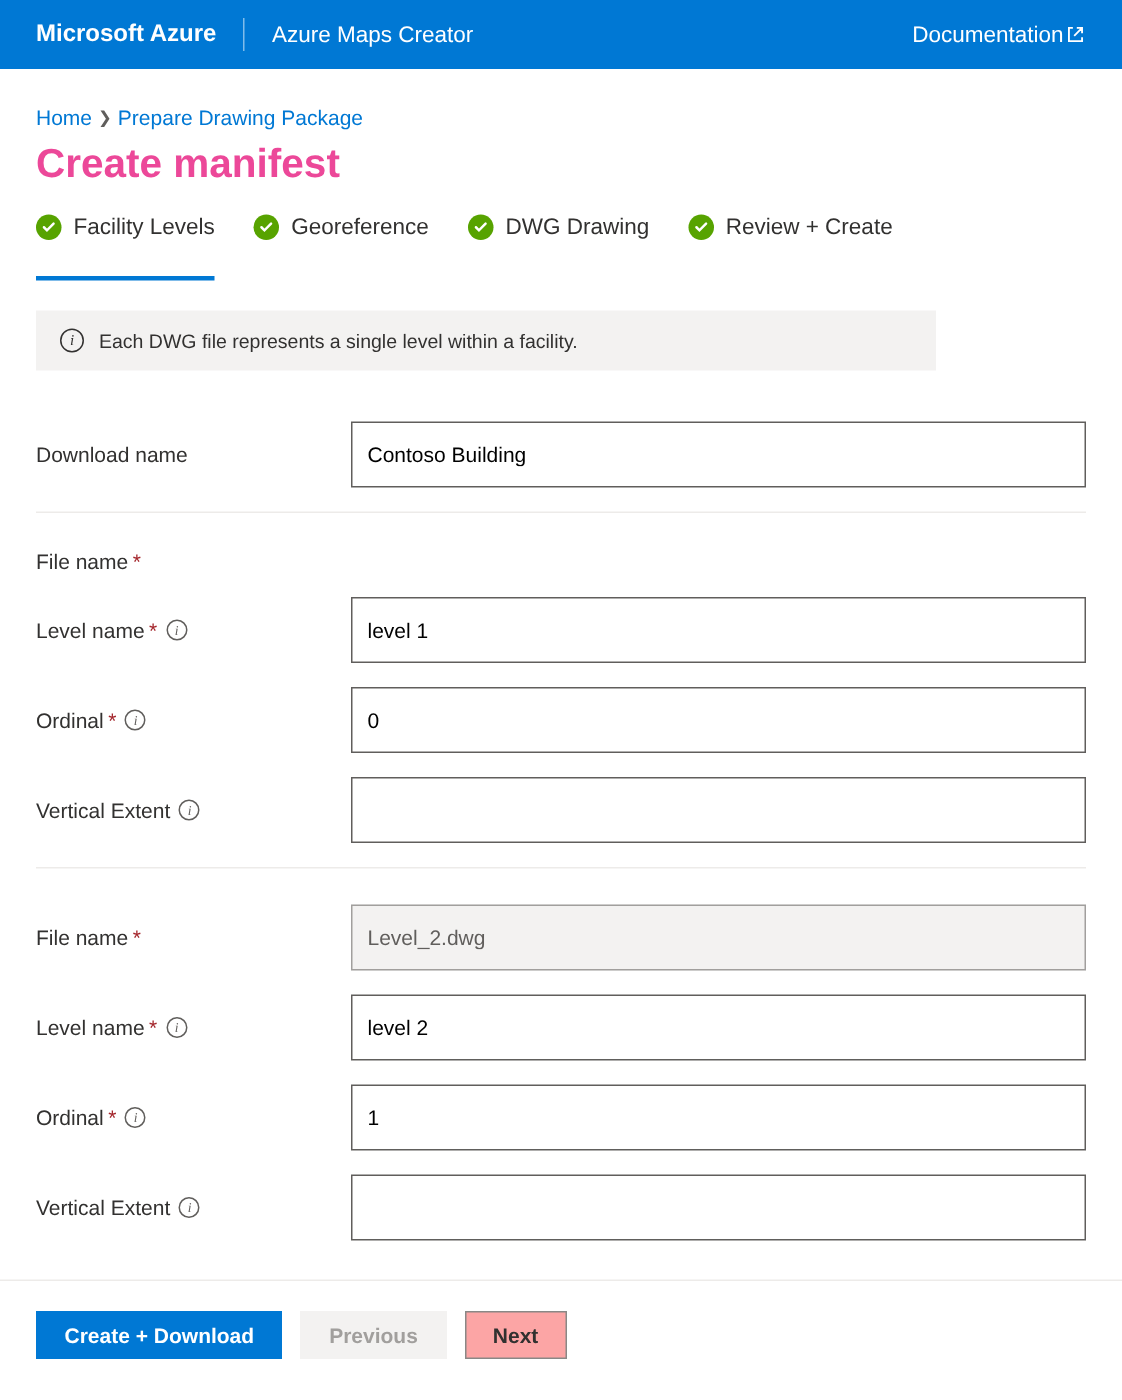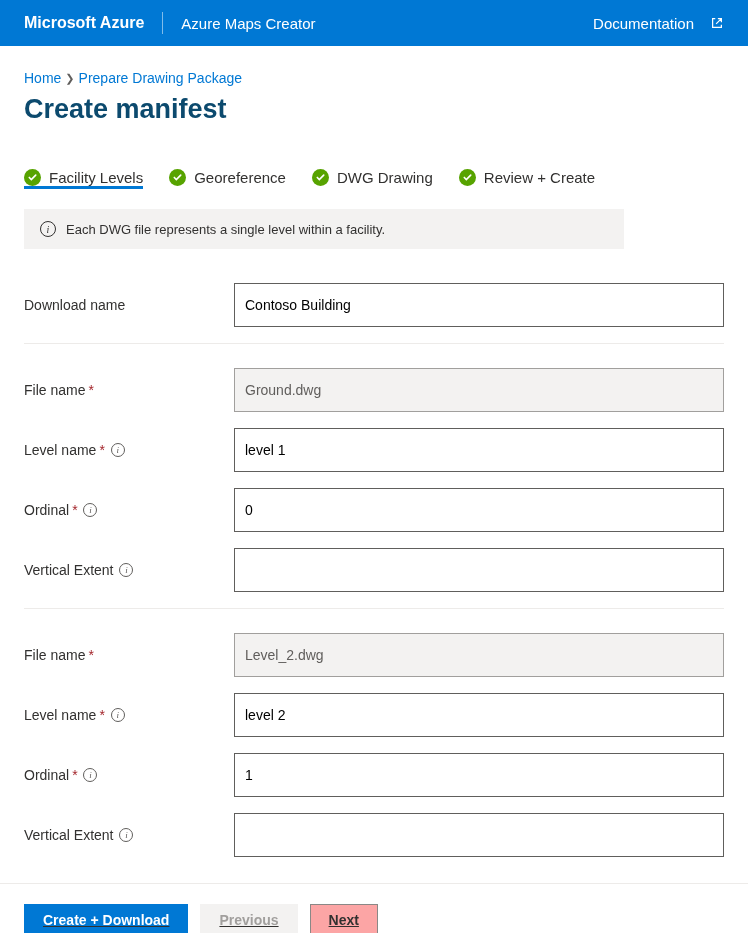--- a/index.html
+++ b/index.html
@@ -2,44 +2,44 @@
 <html><head>
   <meta charset="utf-8">
   <style>
     * { box-sizing: border-box; margin: 0; padding: 0; }
     body { font-family: "Segoe UI", -apple-system, BlinkMacSystemFont, sans-serif; background: #fff; width: 748px; color: #323130; }
     .header { background: #0078d4; color: #fff; height: 46px; display: flex; align-items: center; padding: 0 24px; font-size: 14px; justify-content: flex-end; }
     .header-brand { font-weight: 600; font-size: 16px; }
     .header-divider { width: 1px; height: 22px; background: rgba(255,255,255,0.5); margin: 0 18px; }
     .header-product { font-size: 15px; }
     .header-spacer { flex: 1; }
-    .header-doc { font-size: 15px; display: flex; align-items: center; gap: 16px; cursor: pointer; }
+    .header-doc { font-size: 15px; display: flex; align-items: center; gap: 1px; cursor: pointer; }
     .content { padding: 24px 24px 0 24px; }
     .breadcrumb { font-size: 14px; color: #0078d4; display: flex; align-items: center; gap: 4px; margin-bottom: 8px; }
     .breadcrumb-sep { color: #605e5c; font-size: 11px; }
     .breadcrumb a { color: #0078d4; text-decoration: none; cursor: pointer; }
-    .page-title { font-size: 27px; font-weight: 600; color: #0c4a6e; margin-bottom: 44px; }
+    .page-title { font-size: 27px; font-weight: 600; color: #ec4899; margin-bottom: 18px; }
     .tabs { display: flex; gap: 26px; border-bottom: none; margin-bottom: 20px; }
-    .tab { display: flex; align-items: center; gap: 8px; font-size: 15px; padding-bottom: 0; cursor: pointer; border-bottom: 3px solid transparent; }
+    .tab { display: flex; align-items: center; gap: 8px; font-size: 15px; padding-bottom: 24px; cursor: pointer; border-bottom: 3px solid transparent; }
     .tab.active { border-bottom-color: #0078d4; font-weight: 400; }
     .check-circle { width: 17px; height: 17px; border-radius: 50%; background: #57a300; display: inline-flex; align-items: center; justify-content: center; flex-shrink: 0; }
     .check-circle svg { width: 11px; height: 11px; }
     .info-banner { background: #f3f2f1; padding: 12px 16px; display: flex; align-items: center; gap: 10px; font-size: 13px; color: #323130; width: 600px; margin-bottom: 34px; }
     .info-icon { width: 16px; height: 16px; border: 1px solid #323130; border-radius: 50%; display: inline-flex; align-items: center; justify-content: center; font-size: 10px; font-style: italic; font-family: Georgia, serif; flex-shrink: 0; }
     .info-icon-small { width: 14px; height: 14px; border: 1px solid #605e5c; border-radius: 50%; display: inline-flex; align-items: center; justify-content: center; font-size: 9px; font-style: italic; font-family: Georgia, serif; flex-shrink: 0; color: #605e5c; margin-left: 2px; }
     .form-grid { display: block; }
     .form-row { display: flex; align-items: center; margin-bottom: 16px; }
     .form-label { width: 210px; font-size: 14px; color: #323130; display: flex; align-items: center; }
     .req { color: #a4262c; margin-left: 3px; }
     .form-control { flex: 1; }
     .form-control input { width: 100%; height: 44px; border: 1px solid #605e5c; padding: 12px 10px; font-size: 14px; font-family: inherit; background: #fff; }
     .form-control input:disabled { background: #f3f2f1; color: #605e5c; border-color: #a19f9d; }
     .section-divider { border: none; border-top: 1px solid #edebe9; margin: 10px 0 24px 0; }
     .footer-divider { border: none; border-top: 1px solid #edebe9; margin: 26px 0 0 0; width: 100%; }
-    .footer { padding: 20px 24px; display: flex; gap: 12px; text-decoration: underline; }
+    .footer { padding: 20px 24px; display: flex; gap: 12px; }
     .btn { height: 32px; padding: 0 18px; font-size: 14px; font-family: inherit; cursor: pointer; border: 1px solid transparent; }
     .btn-primary { background: #0078d4; color: #fff; font-weight: 600; border-color: #0078d4; }
     .btn-disabled { background: #f3f2f1; color: #a19f9d; border-color: #f3f2f1; font-weight: 600; cursor: not-allowed; }
     .btn-default { background: #fca5a5; color: #323130; border-color: #8a8886; font-weight: 600; }
     .ext-icon { width: 14px; height: 14px; }
   </style>
 </head>
 <body>
 
 <div class="header">
@@ -112,21 +112,20 @@
       <div class="form-control"><input type="text" value="Contoso Building" style=""></div>
     </div>
 
     <hr class="section-divider">
 
     <div class="form-row">
       <div class="form-label">
           <span>File name</span>
           <span class="req">*</span>
         </div>
-      <div class="form-control"><input type="text" disabled="" value="Ground.dwg" style=""></div>
     </div>
     <div class="form-row">
       <div class="form-label"><span>Level name</span><span class="req">*</span>&nbsp;<span class="info-icon-small">i</span></div>
       <div class="form-control"><input type="text" value="level 1" style=""></div>
     </div>
     <div class="form-row">
       <div class="form-label"><span>Ordinal</span><span class="req">*</span>&nbsp;<span class="info-icon-small">i</span></div>
       <div class="form-control"><input type="text" value="0" style=""></div>
     </div>
     <div class="form-row">

